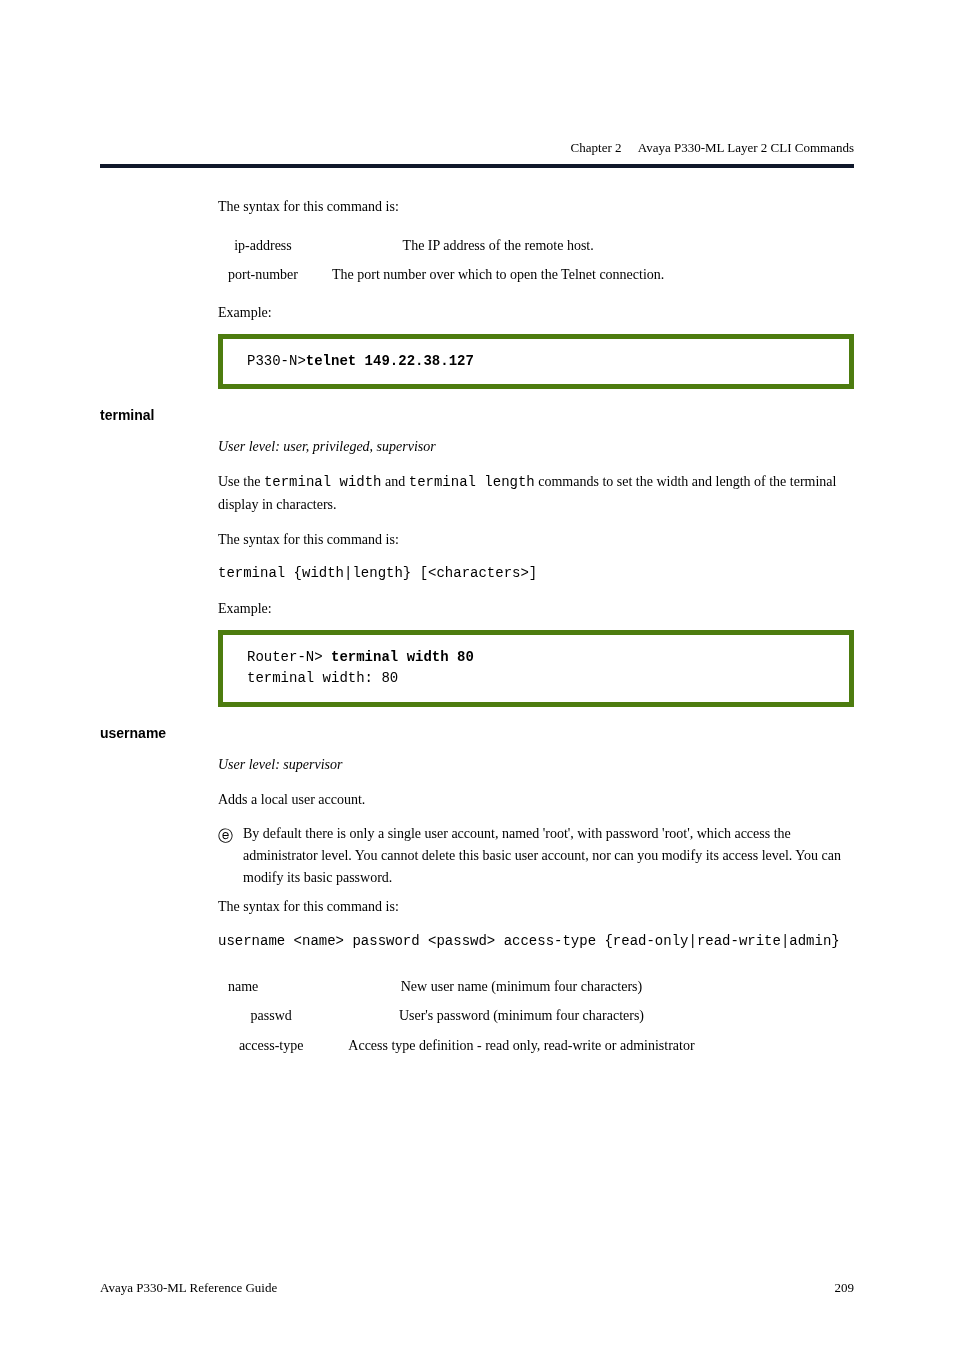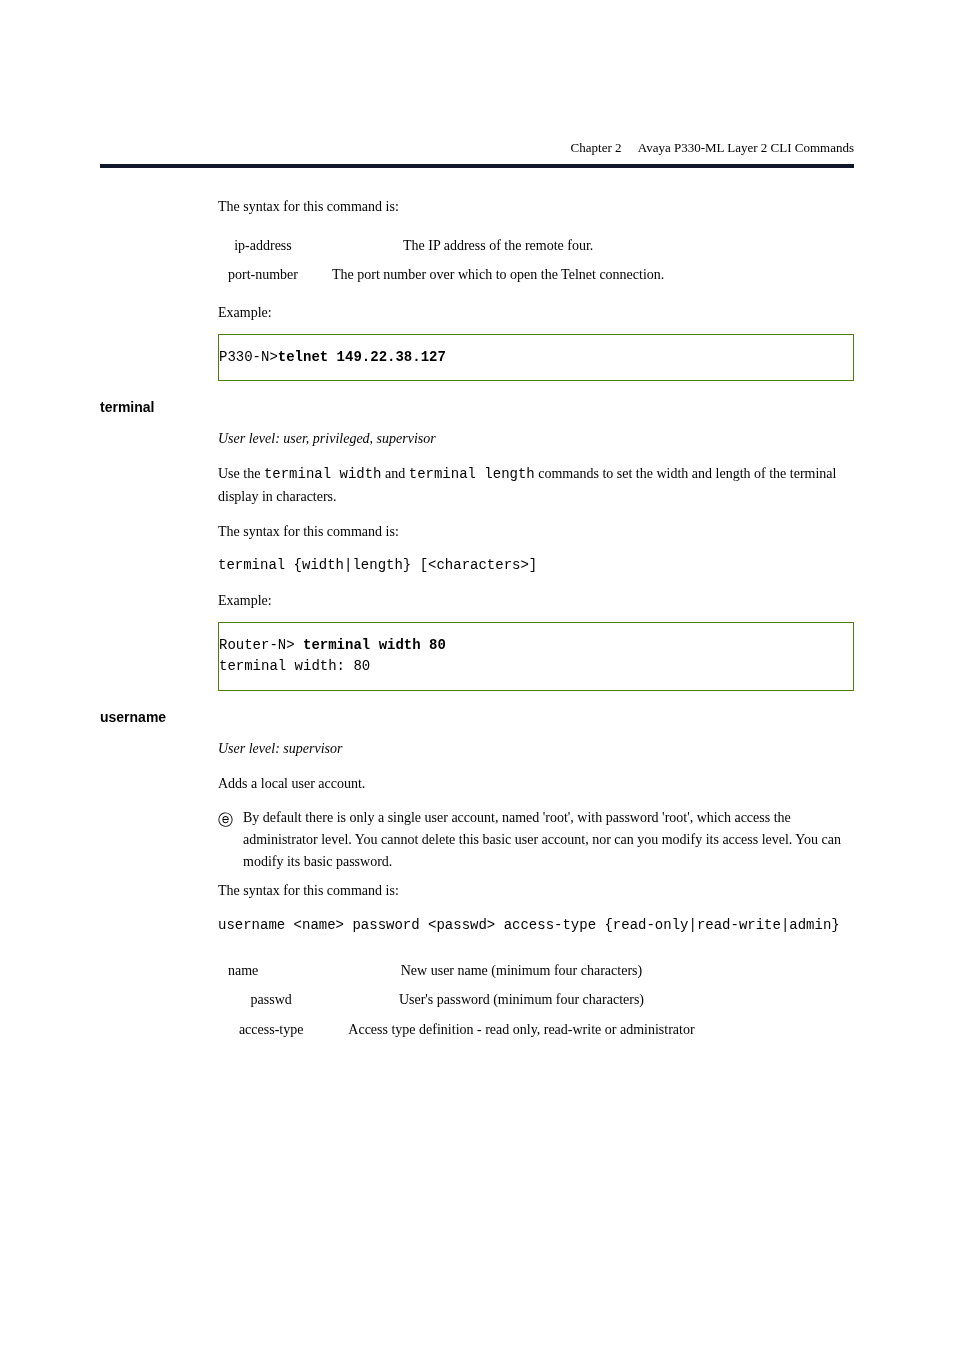--- a/index.html
+++ b/index.html
@@ -70,22 +70,22 @@
     font-family: Georgia, serif;
     font-size: 14px;
   }
   .example-label {
     margin-top: 12px;
     margin-bottom: 10px;
     font-family: Georgia, serif;
     font-size: 14px;
   }
   .code-box {
-    border: 1px solid #4d7c0f;
-    padding: 12px 0;
+    border: 5px solid #4d7c0f;
+    padding: 12px 24px;
     font-family: 'Courier New', monospace;
     font-size: 14px;
     white-space: pre;
     margin-bottom: 18px;
   }
   .code-box .bold {
     font-weight: bold;
   }
   .section-label {
     font-family: Arial, Helvetica, sans-serif;
@@ -138,21 +138,21 @@
       <span>Chapter 2</span>&nbsp;&nbsp;&nbsp;&nbsp;&nbsp;<span>Avaya P330-ML Layer 2 CLI Commands</span>
     </div>
   </div>
 
   <div class="content">
     <div class="para body-text">The syntax for this command is:</div>
 
     <div class="param-table" style="margin-left:10px;">
       <div class="param-row">
         <div class="param-name">ip-address</div>
-        <div class="param-desc">The IP address of the remote four.</div>
+        <div class="param-desc">The IP address of the remote host.</div>
       </div>
       <div class="param-row">
         <div class="param-name">port-number</div>
         <div class="param-desc">The port number over which to open the Telnet connection.</div>
       </div>
     </div>
 
     <div class="example-label body-text">Example:</div>
 
     <div class="code-box"><span>P330-N&gt;</span><span class="bold">telnet 149.22.38.127</span></div>
@@ -198,14 +198,18 @@
         <div class="param-desc">User's password (minimum four characters)</div>
       </div>
       <div class="param-row">
         <div class="param-name">access-type</div>
         <div class="param-desc">Access type definition - read only, read-write or administrator</div>
       </div>
     </div>
 
   </div>
 
+  <div class="footer">
+    <span>Avaya P330-ML Reference Guide</span>
+    <span>209</span>
+  </div>
 
 </div>
 
 </body></html>

